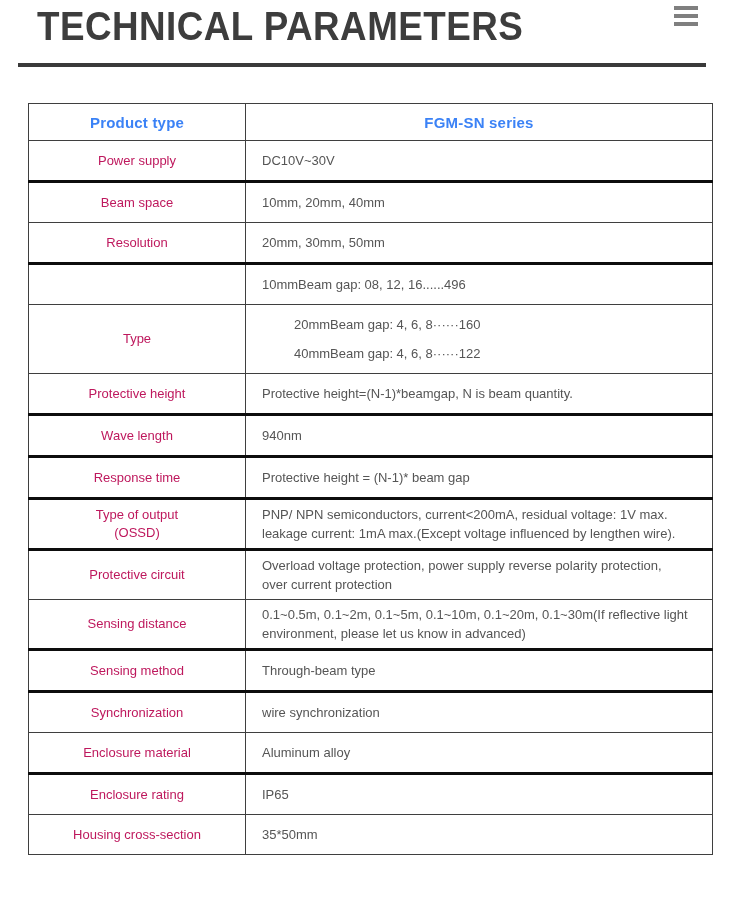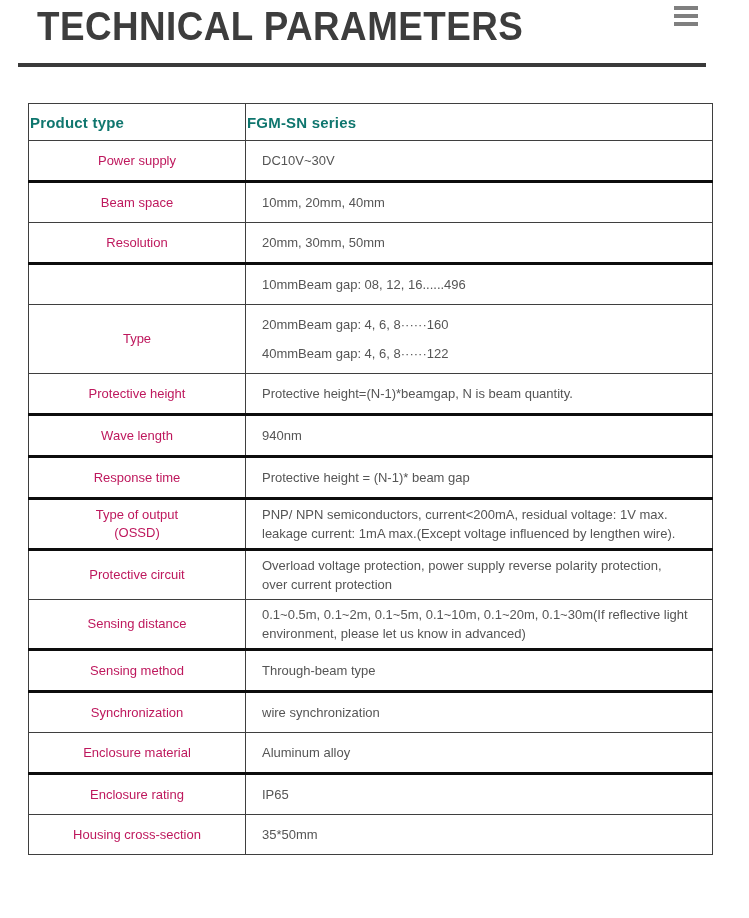--- a/index.html
+++ b/index.html
@@ -22,28 +22,28 @@
   
   table.spec{
     position:absolute;left:28px;top:103px;width:684px;
     border-collapse:collapse;table-layout:fixed;
     font-size:13px;color:#555555;
   }
   col.c1{width:217px;}
   col.c2{width:467px;}
   .spec th,.spec td{border:1px solid #3f3f3f;}
   .spec thead th{
-    height:34px;font-size:15px;font-weight:700;color:#0f766e;
-    text-align:left;vertical-align:middle;background:#fff;letter-spacing:.2px;
+    height:34px;font-size:15px;font-weight:700;color:#3b82f6;
+    text-align:center;vertical-align:middle;background:#fff;letter-spacing:.2px;
   }
   .spec td{height:29px;vertical-align:middle;background:#fff;}
   .spec td.label{text-align:center;color:#be185d;padding:2px 4px;line-height:1.35;}
   .spec td.value{text-align:left;padding:5px 8px 5px 16px;line-height:19px;color:#555555;}
   .spec tr.thick td{border-bottom:3px solid #0d0d0d;}
-  .spec tr.spread td.value .vline{padding:5px 0;}
+  .spec tr.spread td.value .vline{padding:5px 0;margin-left:32px;}
 </style>
 </head>
 <body>
 
 <div class="page">
 
   <h1 class="title">TECHNICAL PARAMETERS</h1>
 
   <div class="hamburger">
     <span class="bar"></span>

